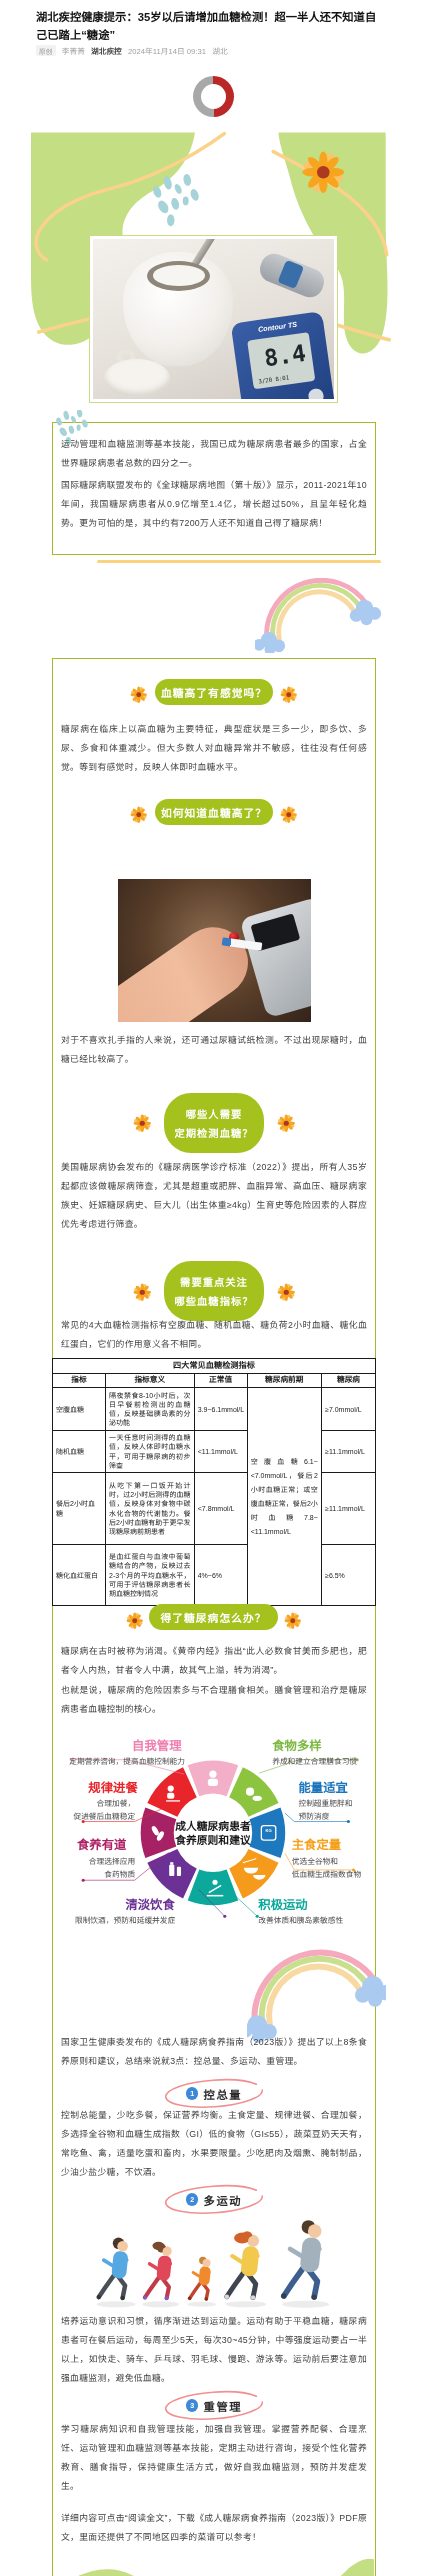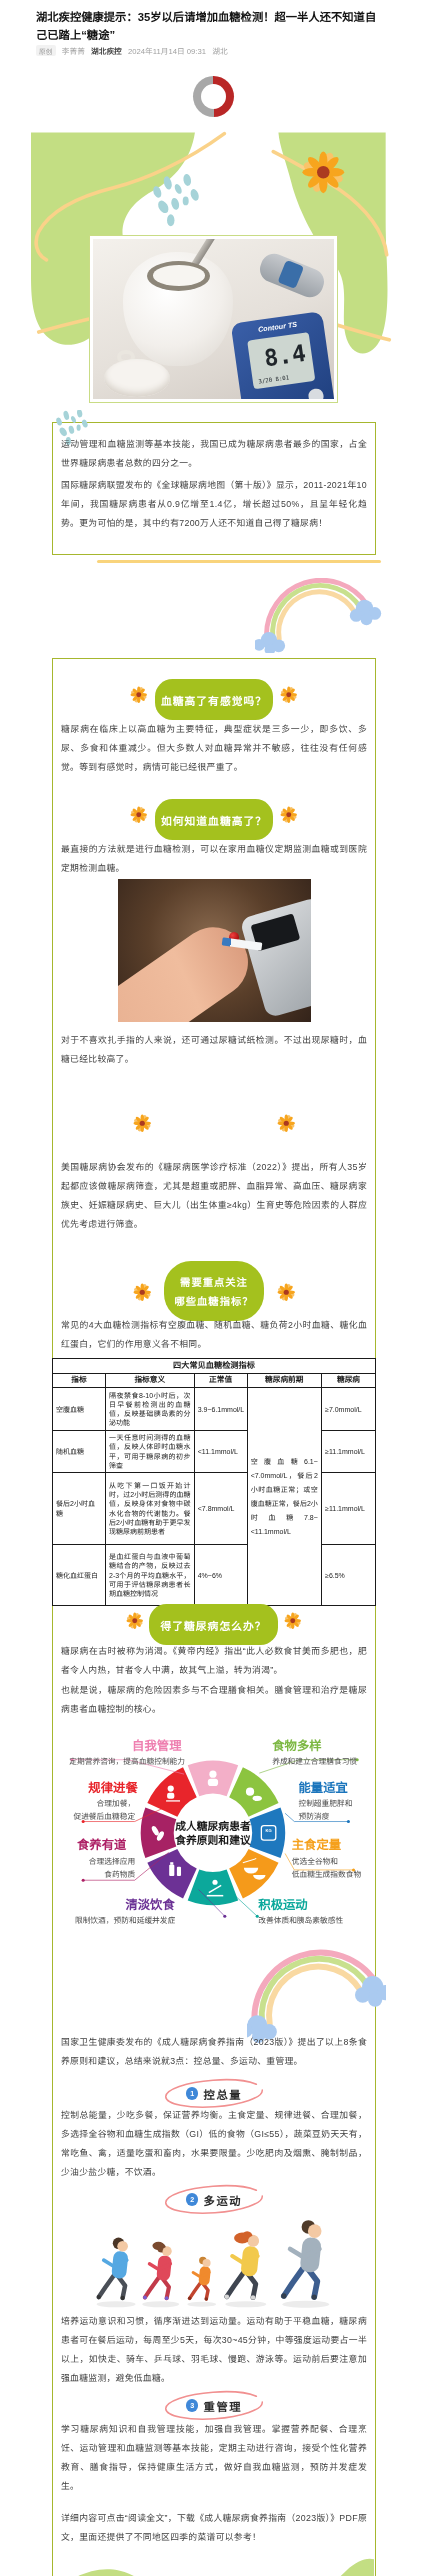--- a/index.html
+++ b/index.html
@@ -22,21 +22,21 @@
   .para { position:absolute; left:61px; width:306px; font-size:8.8px; line-height:19px;
     color:#3e3e3e; text-align:justify; letter-spacing:0.3px; }
 
   
   .gbox { position:absolute; left:52px; width:324px; border:1px solid #a6b72e; background:#fff; }
   .divider { position:absolute; left:97px; top:560px; width:284px; height:3.1px; border-radius:1.5px; background:#f9d47c; }
 
   
   .pill { position:absolute; background:#a4c11e; color:#fff; font-weight:bold; text-align:center;
     display:flex; flex-direction:column; justify-content:center; align-items:center; letter-spacing:1px; }
-  .pill.single { left:155px; width:118px; height:41px; border-radius:17.5px; font-size:10.8px; }
+  .pill.single { left:155px; width:118px; height:26px; border-radius:17.5px; font-size:10.8px; }
   .pill.multi { left:164px; width:100px; height:60px; border-radius:27px; font-size:10.3px; gap:4.1px; }
   .flower { position:absolute; }
 
   
   .photo-frame { position:absolute; left:89px; top:235px; width:249px; height:168px;
     border:1px solid #c9dc85; padding:3.1px; background:#fff; }
   .photo1 { position:relative; width:100%; height:100%; overflow:hidden;
     background:linear-gradient(160deg,#f4f1ec 0%,#e5e0da 55%,#cfc8c1 100%); }
   .jar { position:absolute; left:30px; top:13.4px; width:110px; height:114px;
     background:radial-gradient(circle at 40% 35%, #ffffff 0%, #f2efeb 55%, #d9d4cd 100%);
@@ -213,43 +213,46 @@
 
   <div class="pill single" style="top:679px">
     <span>血糖高了有感觉吗？</span>
   </div>
   <svg class="flower" style="left:130px;top:686px" width="17.5" height="17.5" viewBox="-32 -32 64 64">
       <use href="#flowerG"></use>
     </svg>
   <svg class="flower" style="left:280px;top:686px" width="17.5" height="17.5" viewBox="-32 -32 64 64">
       <use href="#flowerG"></use>
     </svg>
-  <p class="para" style="top:720px">糖尿病在临床上以高血糖为主要特征，典型症状是三多一少，即多饮、多尿、多食和体重减少。但大多数人对血糖异常并不敏感，往往没有任何感觉。等到有感觉时，病情可能已经很严重了。</p>
+  <p class="para" style="top:720px">糖尿病在临床上以高血糖为主要特征，典型症状是三多一少，即多饮、多尿、多食和体重减少。但大多数人对血糖异常并不敏感，往往没有任何感觉。等到有感觉时，反映人体即时血糖水平。</p>
 
   <div class="pill single" style="top:799px">
     <span>如何知道血糖高了？</span>
   </div>
   <svg class="flower" style="left:130px;top:806px" width="17.5" height="17.5" viewBox="-32 -32 64 64">
       <use href="#flowerG"></use>
     </svg>
   <svg class="flower" style="left:280px;top:806px" width="17.5" height="17.5" viewBox="-32 -32 64 64">
       <use href="#flowerG"></use>
     </svg>
-  <p class="para" style="top:840px">最直接的方法就是进行血糖检测，可以在家用血糖仪定期监测血糖或到医院定期检测血糖。</p>
 
   <div class="photo2">
     <div class="finger"></div>
     <div class="blood-drop"></div>
     <div class="meter2">
       <div class="meter2-screen"></div>
     </div>
     <div class="strip"></div>
   </div>
   <p class="para" style="top:1031px">对于不喜欢扎手指的人来说，还可通过尿糖试纸检测。不过出现尿糖时，血糖已经比较高了。</p>
 
+  <div class="pill multi" style="top:1093px">
+    <span>哪些人需要</span>
+    <span>定期检测血糖？</span>
+  </div>
   <svg class="flower" style="left:133px;top:1114px" width="18.5" height="18.5" viewBox="-32 -32 64 64">
       <use href="#flowerG"></use>
     </svg>
   <svg class="flower" style="left:277px;top:1114px" width="18.5" height="18.5" viewBox="-32 -32 64 64">
       <use href="#flowerG"></use>
     </svg>
   <p class="para" style="top:1158px">美国糖尿病协会发布的《糖尿病医学诊疗标准（2022）》提出，所有人35岁起都应该做糖尿病筛查，尤其是超重或肥胖、血脂异常、高血压、糖尿病家族史、妊娠糖尿病史、巨大儿（出生体重≥4kg）生育史等危险因素的人群应优先考虑进行筛查。</p>
 
   <div class="pill multi" style="top:1261px">
     <span>需要重点关注</span>

